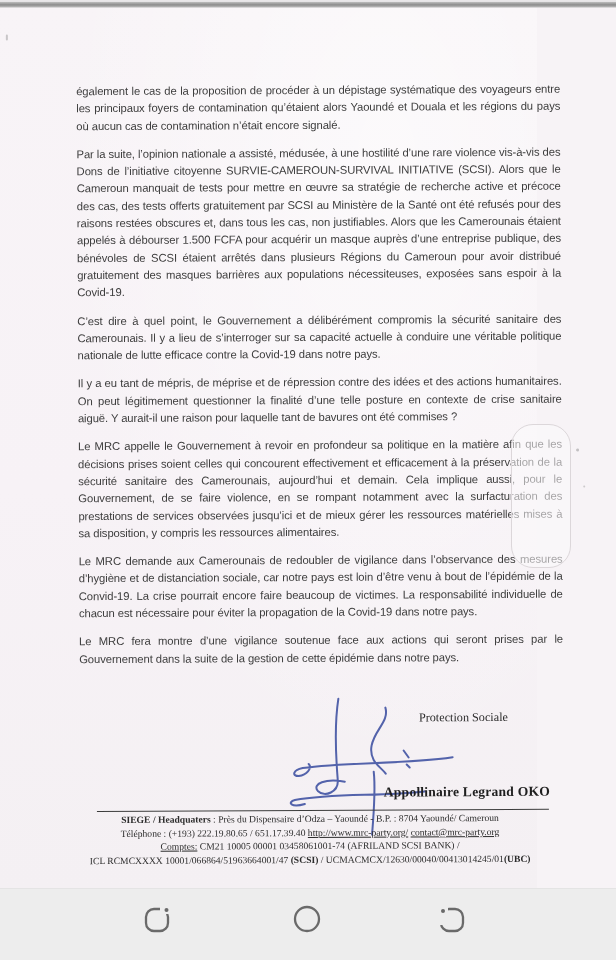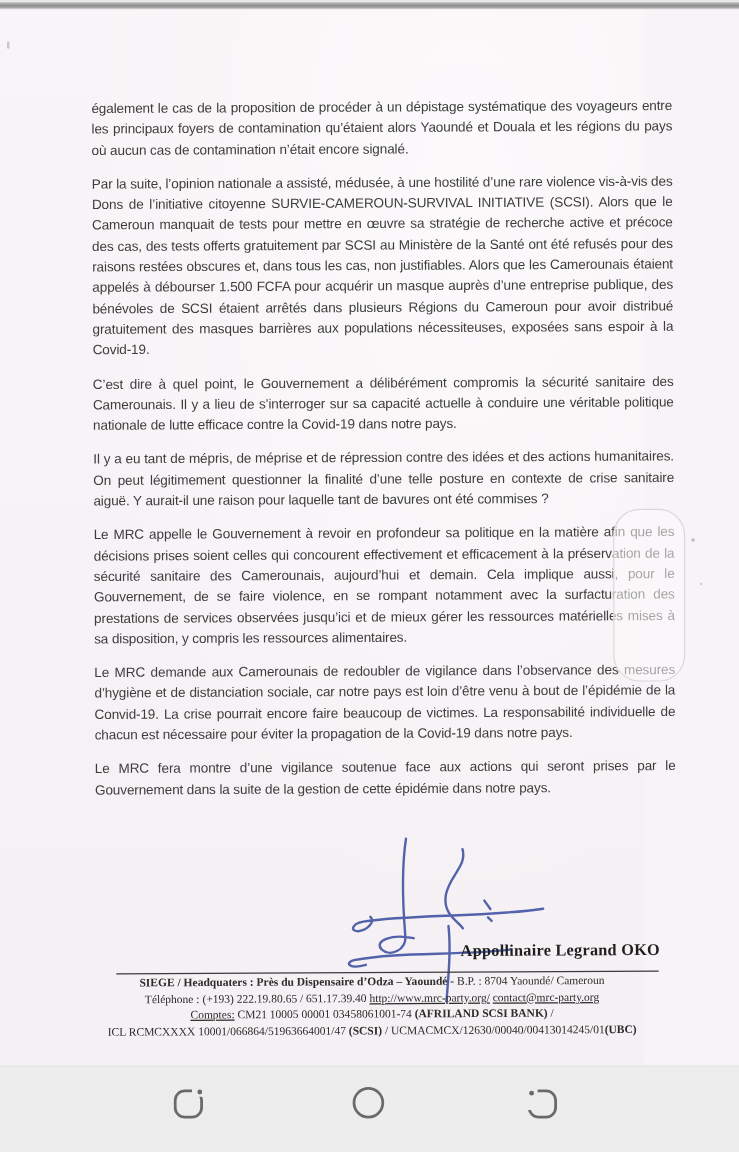--- a/index.html
+++ b/index.html
@@ -44,21 +44,21 @@
   
   .footer-rule{
     position:absolute;left:95px;top:810px;width:452px;height:0;
     border-top:1.6px solid #3c3c3c;
   }
   .doc-footer{
     position:absolute;left:0;top:812px;width:616px;
     font-family:"Liberation Serif",serif;font-size:9.6px;line-height:13.6px;
     color:#2c2c2c;text-align:center;
   }
-  .doc-footer .b{font-weight:bold;}
+  .doc-footer .b{font-weight:normal;}
   .doc-footer .u{text-decoration:underline;}
   .doc-footer .bu{font-weight:bold;}
   
   .scroll-indicator{
     position:absolute;right:-34px;top:424px;width:58px;height:142px;
     border:1.2px solid #dcd7da;border-radius:22px;
     background:rgba(252,249,251,.55);
   }
   
   .speck{position:absolute;background:#8d8d8d;border-radius:50%;}
@@ -82,20 +82,21 @@
       <p>également le cas de la proposition de procéder à un dépistage systématique des voyageurs entre les principaux foyers de contamination qu’étaient alors Yaoundé et Douala et les régions du pays où aucun cas de contamination n’était encore signalé.</p>
       <p>Par la suite, l’opinion nationale a assisté, médusée, à une hostilité d’une rare violence vis-à-vis des Dons de l’initiative citoyenne SURVIE-CAMEROUN-SURVIVAL INITIATIVE (SCSI). Alors que le Cameroun manquait de tests pour mettre en œuvre sa stratégie de recherche active et précoce des cas, des tests offerts gratuitement par SCSI au Ministère de la Santé ont été refusés pour des raisons restées obscures et, dans tous les cas, non justifiables. Alors que les Camerounais étaient appelés à débourser 1.500 FCFA pour acquérir un masque auprès d’une entreprise publique, des bénévoles de SCSI étaient arrêtés dans plusieurs Régions du Cameroun pour avoir distribué gratuitement des masques barrières aux populations nécessiteuses, exposées sans espoir à la Covid-19.</p>
       <p>C’est dire à quel point, le Gouvernement a délibérément compromis la sécurité sanitaire des Camerounais. Il y a lieu de s’interroger sur sa capacité actuelle à conduire une véritable politique nationale de lutte efficace contre la Covid-19 dans notre pays.</p>
       <p>Il y a eu tant de mépris, de méprise et de répression contre des idées et des actions humanitaires. On peut légitimement questionner la finalité d’une telle posture en contexte de crise sanitaire aiguë. Y aurait-il une raison pour laquelle tant de bavures ont été commises ?</p>
       <p>Le MRC appelle le Gouvernement à revoir en profondeur sa politique en la matière afin que les décisions prises soient celles qui concourent effectivement et efficacement à la préservation de la sécurité sanitaire des Camerounais, aujourd’hui et demain. Cela implique aussi, pour le Gouvernement, de se faire violence, en se rompant notamment avec la surfacturation des prestations de services observées jusqu’ici et de mieux gérer les ressources matérielles mises à sa disposition, y compris les ressources alimentaires.</p>
       <p>Le MRC demande aux Camerounais de redoubler de vigilance dans l’observance des mesures d’hygiène et de distanciation sociale, car notre pays est loin d’être venu à bout de l’épidémie de la Convid-19. La crise pourrait encore faire beaucoup de victimes. La responsabilité individuelle de chacun est nécessaire pour éviter la propagation de la Covid-19 dans notre pays.</p>
       <p>Le MRC fera montre d’une vigilance soutenue face aux actions qui seront prises par le Gouvernement dans la suite de la gestion de cette épidémie dans notre pays.</p>
     </div>
 
     <div class="sig-title">
+      <div>Protection Sociale</div>
     </div>
 
     <svg class="sig-ink" viewBox="0 0 175 145">
       <g fill="none" stroke="#3d4fa1" stroke-width="2" stroke-linecap="round" opacity="0.88">
         <path d="M54,3 C50,28 51,58 53,84 C54,96 40,102 33,95 C27,88 41,82 60,86"></path>
         <path d="M101,12 C105,26 90,34 87,50 C84,66 97,72 101,78"></path>
         <path d="M168,62 C120,69 58,66 18,72 C8,74 7,80 14,80 C22,79 28,72 24,68"></path>
         <path d="M140,96 C96,101 48,97 10,104 C2,106 6,112 20,108"></path>
         <path d="M89,76 C91,94 89,116 87,139"></path>
         <path d="M119,55 l5,7"></path>

